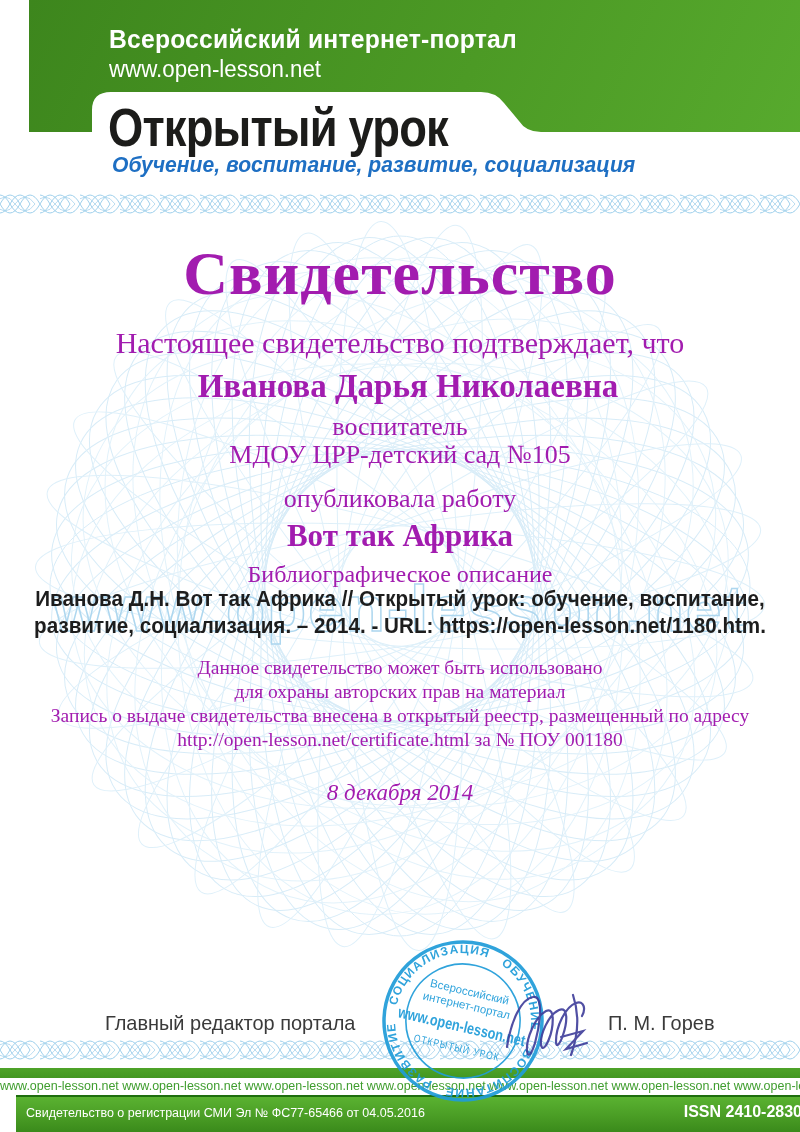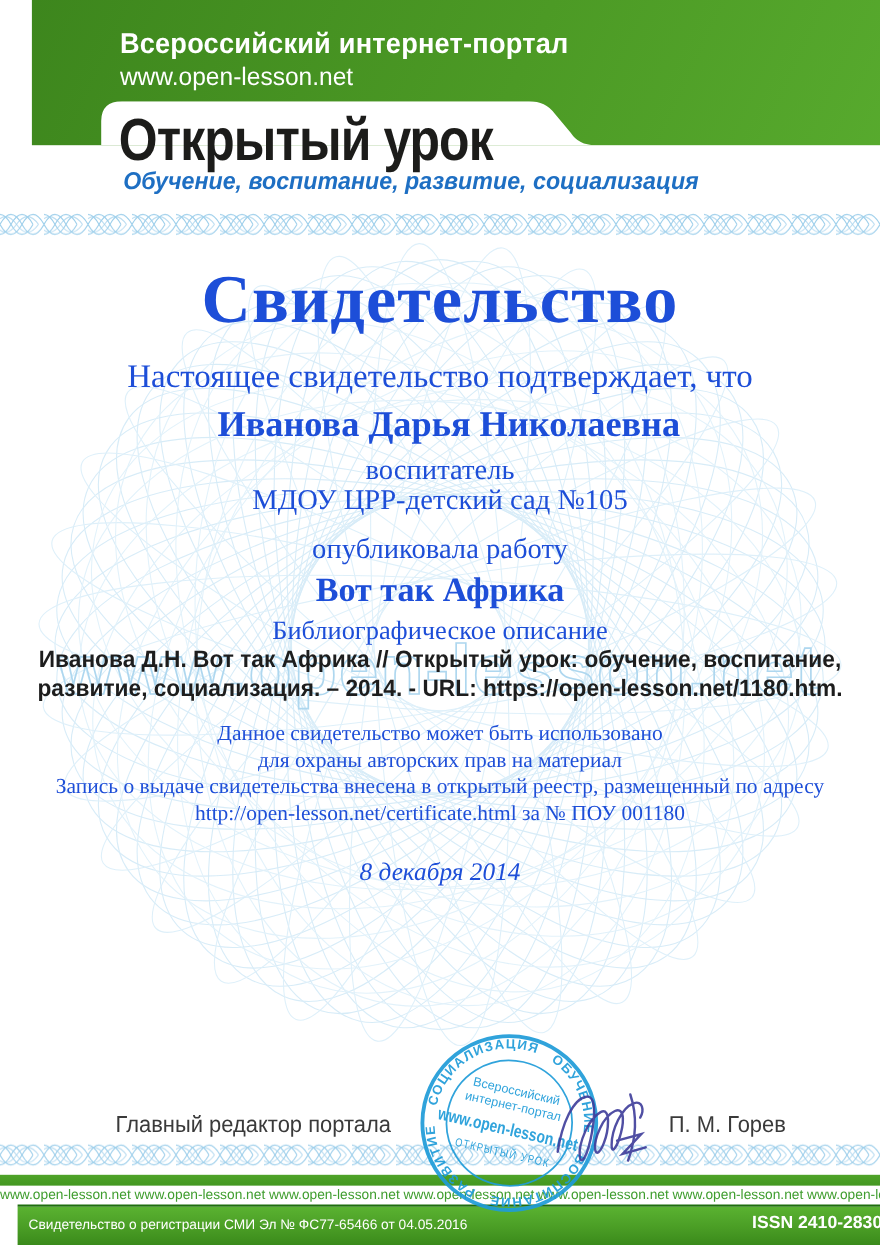--- a/index.html
+++ b/index.html
@@ -38,21 +38,21 @@
   
   .rosette{position:absolute;left:0;top:212px;width:800px;height:748px;z-index:1;opacity:.65;}
   
   .watermark{
     position:absolute;left:400px;top:572px;z-index:2;white-space:nowrap;
     transform:translateX(-50%);
     font-size:64px;font-weight:bold;letter-spacing:2px;
     color:rgba(255,255,255,0);-webkit-text-stroke:1.5px #aed7ef;
   }
   
-  .ctr{position:absolute;left:0;right:0;text-align:center;z-index:3;color:#1d4ed8;}
+  .ctr{position:absolute;left:0;right:0;text-align:center;z-index:3;color:#a21caf;}
   .serif{font-family:"Liberation Serif","DejaVu Serif",serif;}
   .cert-title{top:238px;font-size:62px;font-weight:bold;letter-spacing:1px;}
   .confirm-line{top:326px;font-size:30px;}
   .recipient-name{top:368px;font-size:33px;font-weight:bold;margin-left:16px;}
   .recipient-role{top:412px;font-size:26px;}
   .organization{top:440px;font-size:26px;}
   .action-line{top:484px;font-size:26px;}
   .work-title{top:518px;font-size:31px;font-weight:bold;}
   .bib-label{top:561px;font-size:24px;}
   .bib-line{font-size:21.5px;font-weight:bold;color:#1d1d1d;

